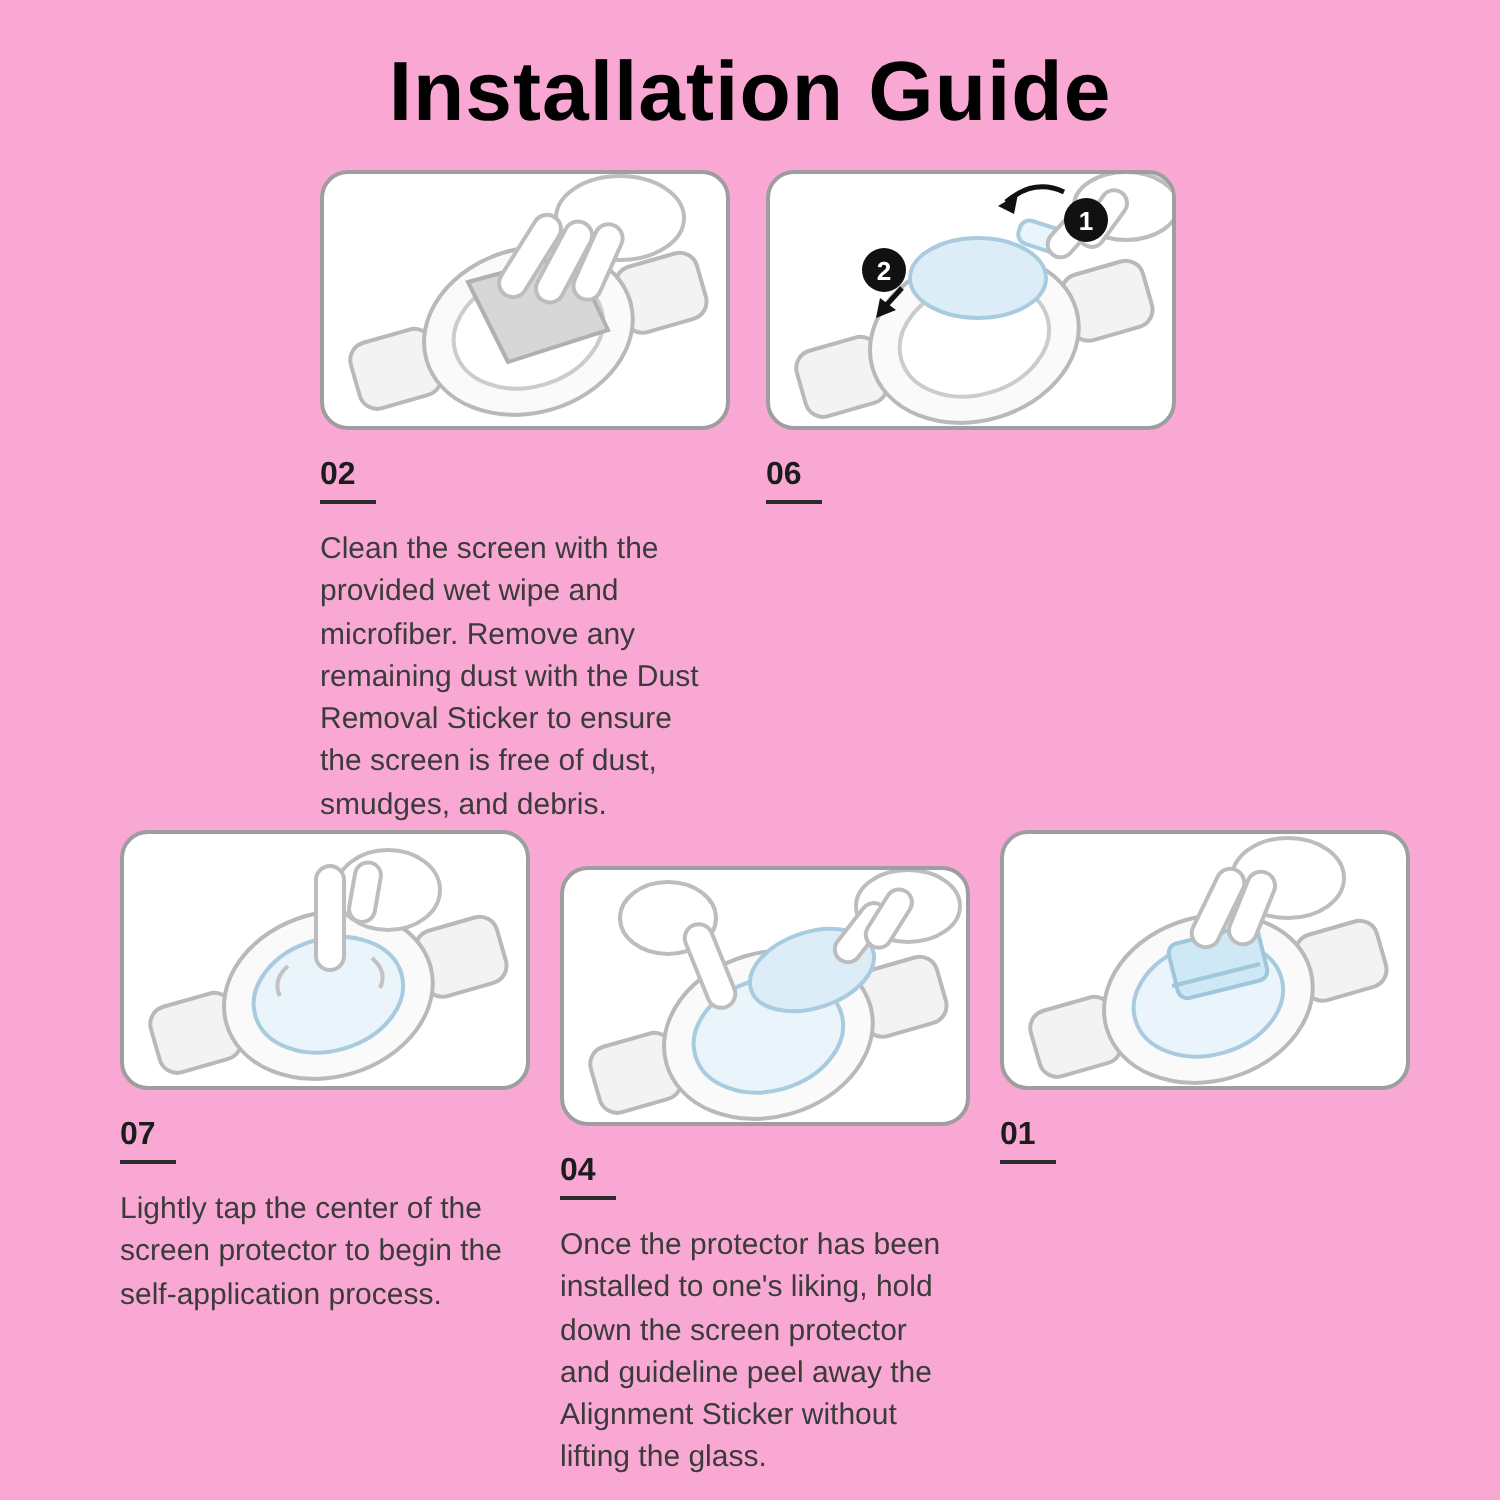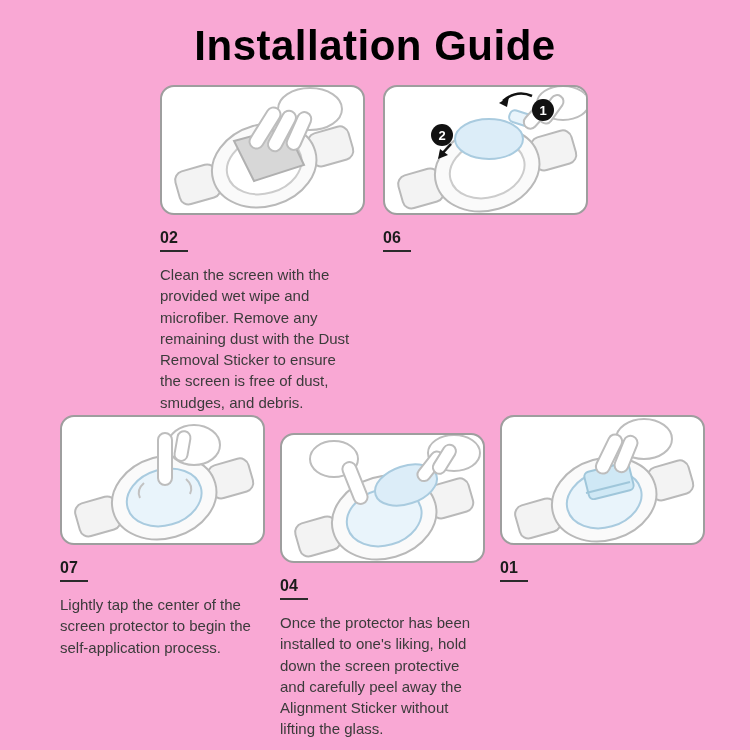--- a/index.html
+++ b/index.html
@@ -149,21 +149,21 @@
           <rect x="66" y="26" width="14" height="44" rx="7" transform="rotate(-22 73 48)"></rect>
         </g>
         <g fill="#ffffff" stroke="#bdbdbd" stroke-width="2">
           <ellipse cx="172" cy="18" rx="26" ry="18"></ellipse>
           <rect x="142" y="14" width="13" height="34" rx="6.5" transform="rotate(38 148 31)"></rect>
           <rect x="156" y="8" width="13" height="32" rx="6.5" transform="rotate(32 162 24)"></rect>
         </g>
       </svg>
     </div>
     <div class="stepnum">04</div>
-    <div class="steptext">Once the protector has been installed to one's liking, hold down the screen protective and carefully peel away the Alignment Sticker without lifting the glass.</div>
+    <div class="steptext">Once the protector has been installed to one's liking, hold down the screen protector and guideline peel away the Alignment Sticker without lifting the glass.</div>
   </div>
 
   <div class="step" id="step-5">
     <div class="illus">
       <svg viewBox="0 0 205 130" width="205" height="130">
         <g stroke="#b9b9b9" stroke-width="2" fill="#f3f3f3" transform="rotate(-16 100 82)">
           <rect x="12" y="66" width="42" height="34" rx="9"></rect>
           <rect x="150" y="66" width="42" height="34" rx="9"></rect>
           <ellipse cx="102" cy="83" rx="53" ry="41" fill="#fafafa"></ellipse>
           <ellipse cx="102" cy="83" rx="38" ry="28" fill="#e9f4fb" stroke="#a9cbdf"></ellipse>

